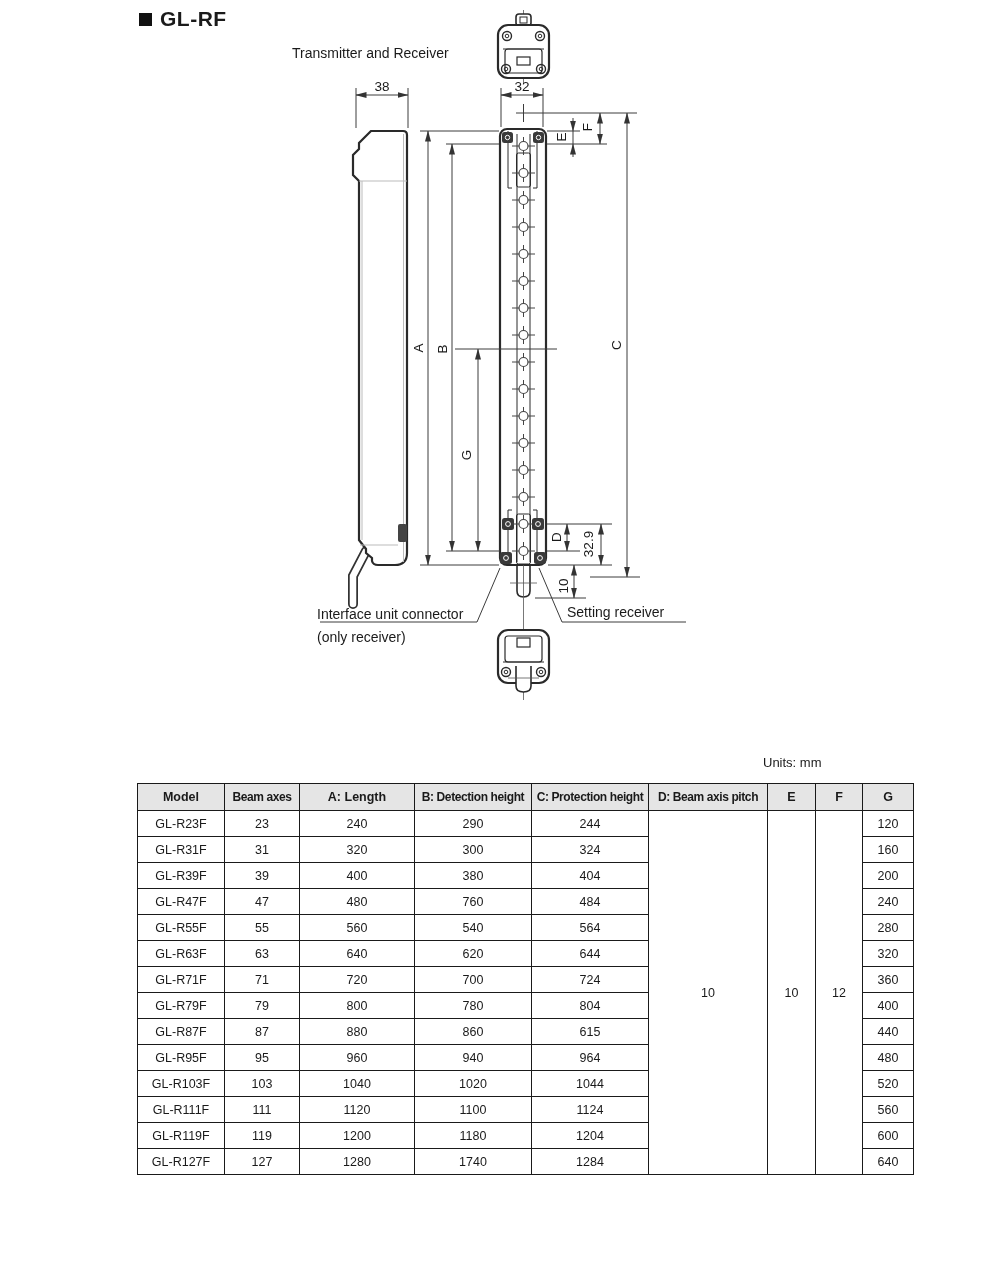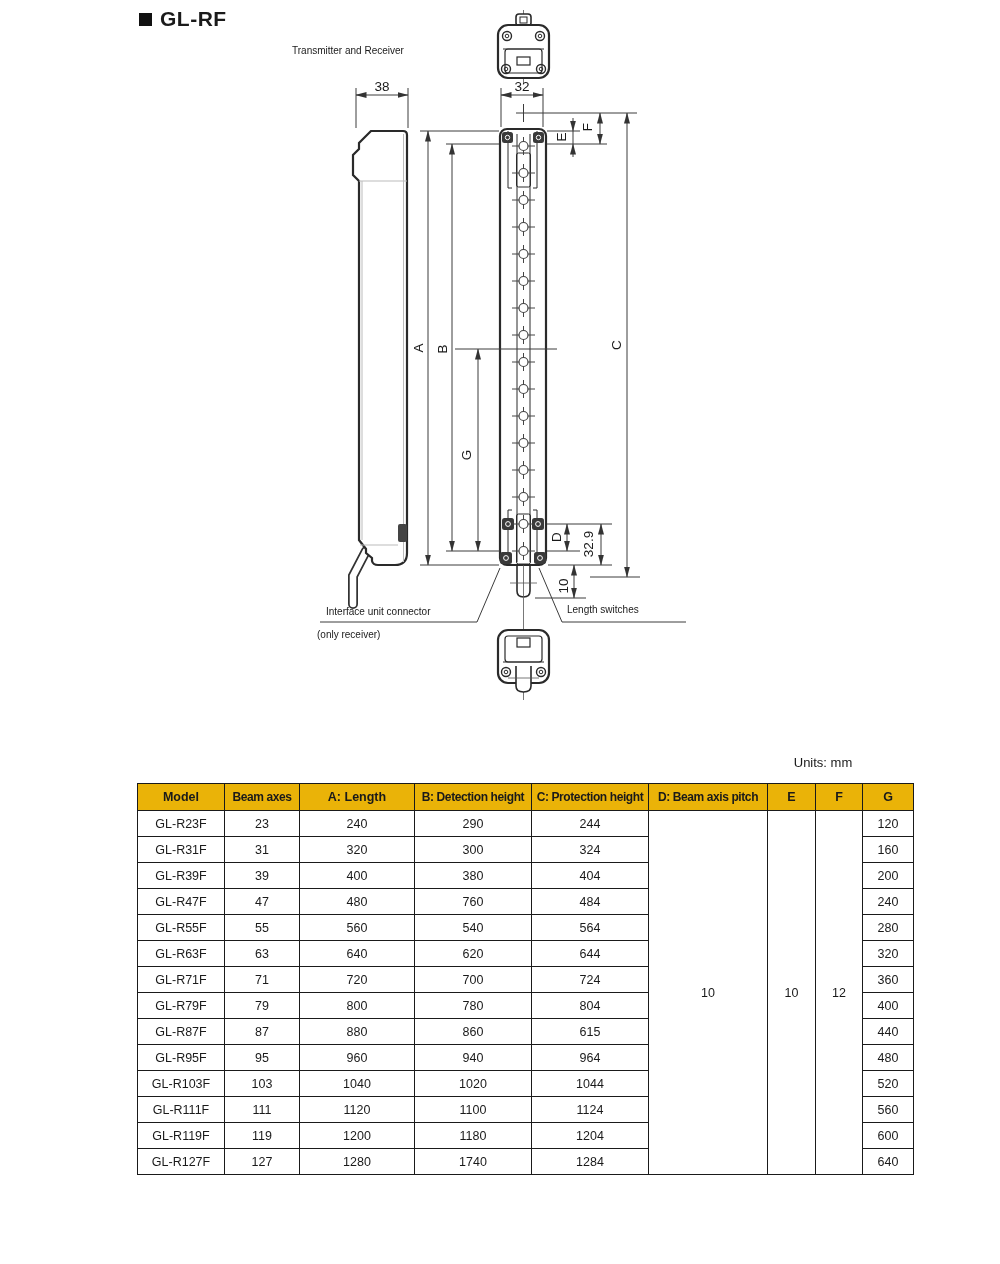--- a/index.html
+++ b/index.html
@@ -3,29 +3,29 @@
 <meta charset="utf-8">
 <style>
   html,body{margin:0;padding:0;background:#fff;}
   .page{position:relative;width:1000px;height:1264px;background:#fff;overflow:hidden;
         font-family:"Liberation Sans",sans-serif;color:#1a1a1a;}
   .abs{position:absolute;}
   .title{left:139px;top:7px;display:flex;align-items:center;gap:8px;}
   .title .sq{width:13px;height:13px;background:#111;}
   .title .txt{font-size:21px;font-weight:bold;letter-spacing:.5px;}
   .caption{left:292px;top:45px;font-size:13.5px;}
-  .lbl{font-size:10px;white-space:nowrap;}
-  .units{left:733px;top:755px;width:180px;text-align:center;font-size:13px;}
+  .lbl{font-size:14px;white-space:nowrap;}
+  .units{left:763px;top:755px;width:180px;text-align:left;font-size:13px;}
   svg.drawing{position:absolute;left:320px;top:0;}
 
   table.spec{position:absolute;left:137px;top:783px;border-collapse:collapse;
              width:776px;font-size:12.5px;table-layout:fixed;}
   .spec th,.spec td{border:1px solid #1a1a1a;text-align:center;padding:0;
                     vertical-align:middle;overflow:hidden;white-space:nowrap;}
-  .spec thead th{background:#eab308;height:26px;font-weight:bold;}
+  .spec thead th{background:#e5e5e5;height:26px;font-weight:bold;}
   .spec thead th.cond{font-size:12px;letter-spacing:-.4px;}
   .spec tbody td{height:25px;background:#fff;}
 </style>
 </head>
 <body>
 
 <div class="page">
 
   <div class="abs title">
     <span class="sq"></span>
@@ -261,23 +261,23 @@
       <text transform="rotate(-90 467 455)" x="467" y="459">G</text>
       <text transform="rotate(-90 617 345)" x="617" y="349">C</text>
       <text transform="rotate(-90 562 137)" x="562" y="141">E</text>
       <text transform="rotate(-90 588 127)" x="588" y="131">F</text>
       <text transform="rotate(-90 557 537)" x="557" y="541">D</text>
       <text transform="rotate(-90 589 544)" x="589" y="548">32.9</text>
       <text transform="rotate(-90 564 586)" x="564" y="590">10</text>
     </g>
   </svg>
 
-  <div class="abs lbl" style="left:326px;top:606px">Interface unit connector</div>
+  <div class="abs lbl" style="left:317px;top:606px">Interface unit connector</div>
   <div class="abs lbl" style="left:317px;top:629px">(only receiver)</div>
-  <div class="abs lbl" style="left:567px;top:604px">Length switches</div>
+  <div class="abs lbl" style="left:567px;top:604px">Setting receiver</div>
 
   <div class="abs units">Units: mm</div>
 
   <table class="spec">
     <colgroup>
       <col style="width:87px">
         <col style="width:75px">
         <col style="width:115px">
       <col style="width:117px">
         <col style="width:117px">

